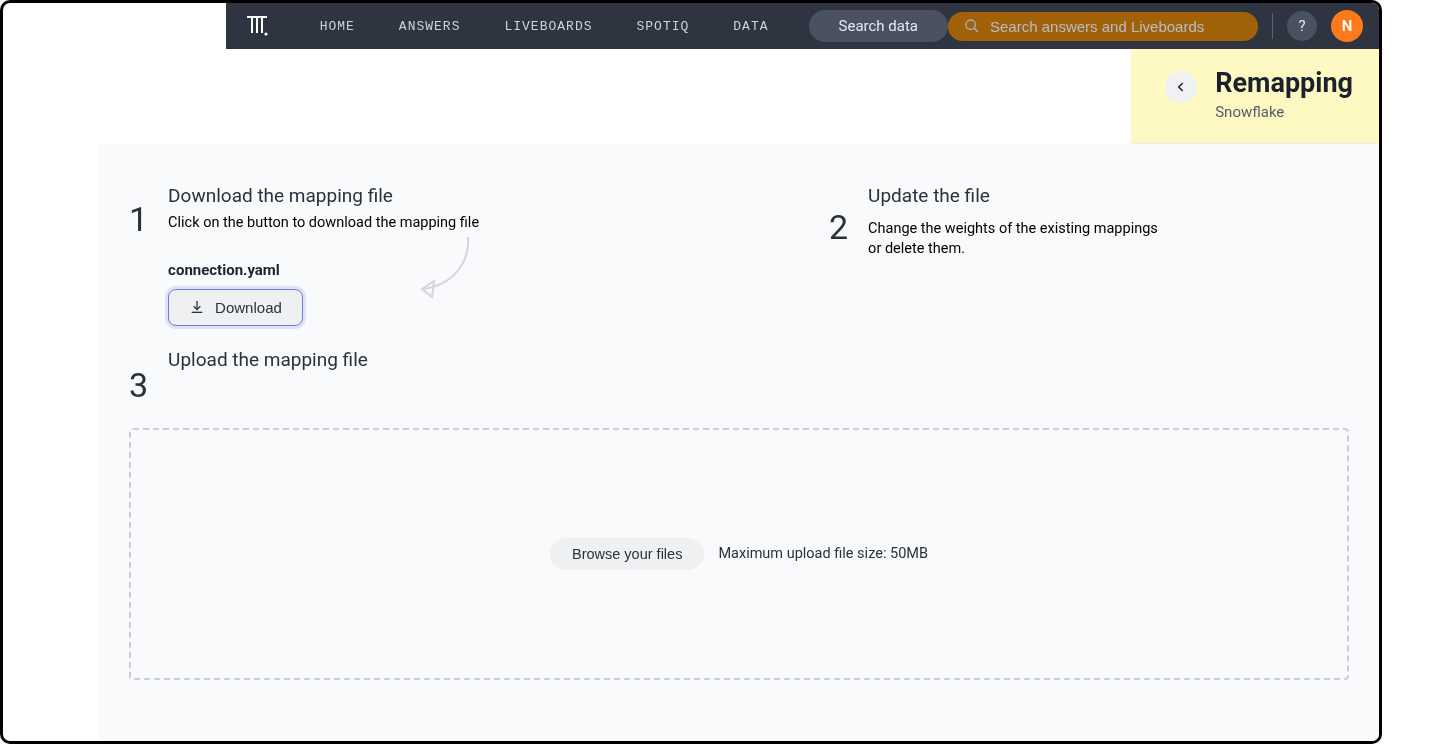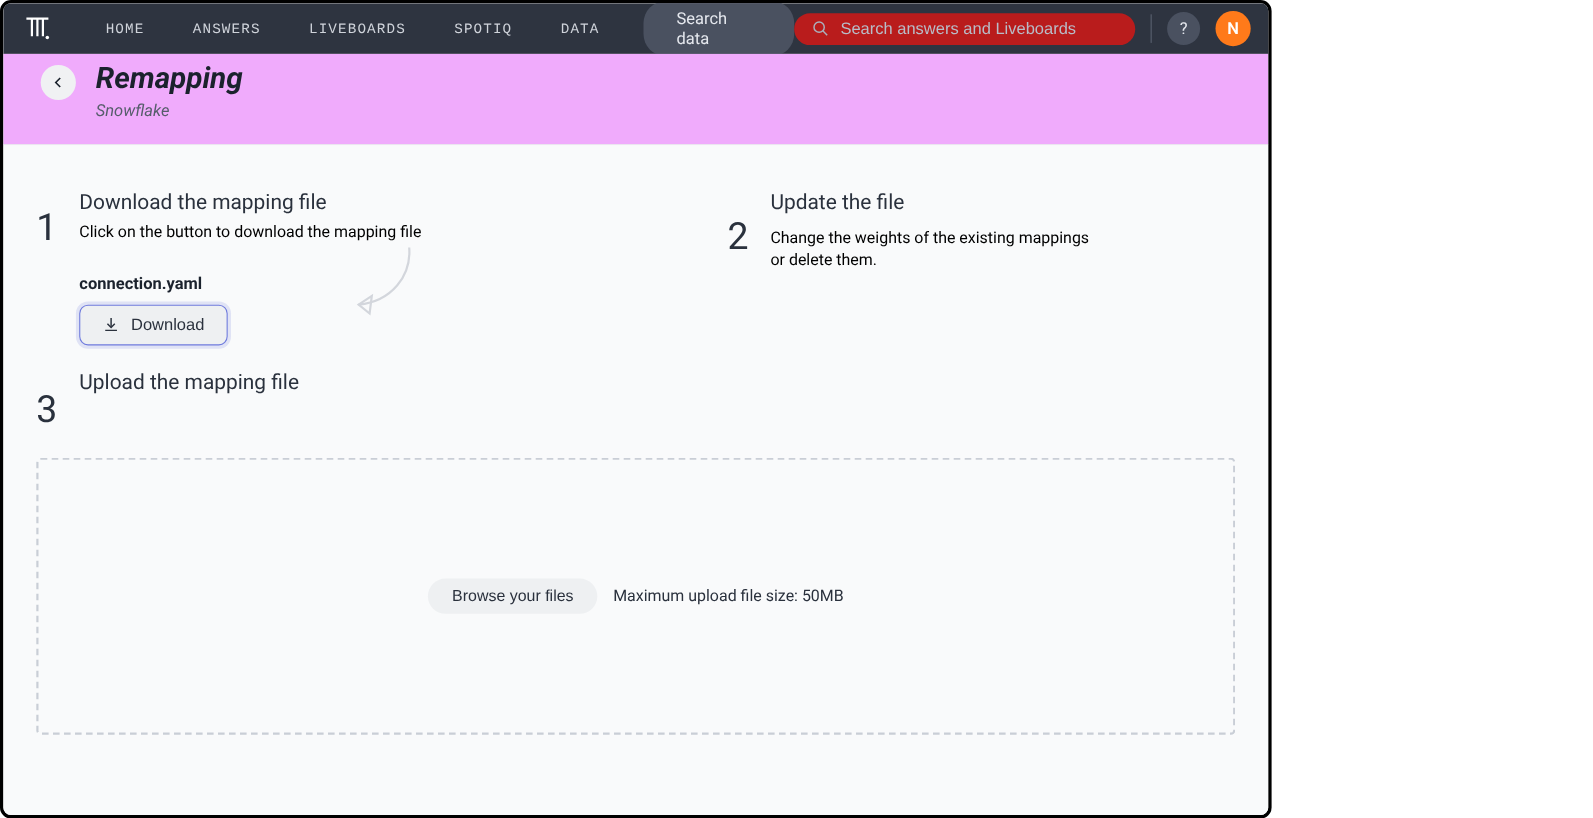--- a/index.html
+++ b/index.html
@@ -1,35 +1,35 @@
 <!DOCTYPE html>
 <html><head>
 <meta charset="utf-8">
 <style>
   * { box-sizing: border-box; margin: 0; padding: 0; }
   html, body { width: 1448px; height: 744px; font-family: -apple-system, BlinkMacSystemFont, "Segoe UI", Roboto, Helvetica, Arial, sans-serif; background: #fff; }
-  .frame { width: 1156px; height: 744px; border: 3px solid #000; border-radius: 10px; overflow: hidden; position: relative; display: flex; flex-direction: column; }
+  .frame { width: 1382px; height: 744px; border: 3px solid #000; border-radius: 10px; overflow: hidden; position: relative; display: flex; flex-direction: column; align-items: flex-end; }
 
   
   .topnav { background: #2e3440; height: 46px; display: flex; align-items: center; padding: 0 16px; color: #cfd3da; }
   .logo { width: 30px; height: 30px; display: flex; align-items: center; justify-content: center; margin-right: 48px; }
   .nav-items { display: flex; align-items: center; gap: 44px; font-family: "Courier New", monospace; letter-spacing: 1px; font-size: 13px; }
   .nav-item { cursor: pointer; color: #cfd3da; }
   .search-pill { margin-left: 40px; background: #4a5160; border-radius: 20px; padding: 7px 30px; color: #e5e8ee; font-size: 15px; cursor: pointer; }
   .nav-right { margin-left: auto; display: flex; align-items: center; gap: 14px; }
-  .search-box { display: flex; align-items: center; background: #b91c1c; border-radius: 20px; padding: 6px 16px; width: 310px; gap: 10px; }
+  .search-box { display: flex; align-items: center; background: #a16207; border-radius: 20px; padding: 6px 16px; width: 310px; gap: 10px; }
   .search-box svg { flex: none; }
   .search-box input { background: transparent; border: none; outline: none; color: #cfd3da; font-size: 15px; width: 100%; }
   .search-box input::placeholder { color: #b8bdc8; }
   .divider-v { width: 1px; height: 26px; background: #5a6170; }
   .help-btn { width: 30px; height: 30px; border-radius: 50%; background: #4a5160; color: #e5e8ee; display: flex; align-items: center; justify-content: center; font-size: 15px; cursor: pointer; }
   .avatar { width: 32px; height: 32px; border-radius: 50%; background: #ff7a1a; color: #fff; display: flex; align-items: center; justify-content: center; font-weight: 600; font-size: 15px; cursor: pointer; }
 
   
-  .page-head { background: #f0abfc; padding: 6px 26px 22px 34px; border-bottom: 1px solid #eaecef; display: flex; align-items: flex-start; gap: 18px; font-style: italic; }
+  .page-head { background: #fef9c3; padding: 18px 26px 22px 34px; border-bottom: 1px solid #eaecef; display: flex; align-items: flex-start; gap: 18px; }
   .back-btn { width: 32px; height: 32px; border-radius: 50%; background: #f0f1f3; display: flex; align-items: center; justify-content: center; cursor: pointer; margin-top: 4px; }
   .page-title { font-size: 27px; font-weight: 700; color: #1b222d; }
   .page-subtitle { font-size: 15px; color: #565d6b; margin-top: 4px; }
 
   
   .body { flex: 1; background: #f9fafb; padding: 40px 30px 24px 30px; overflow: auto; }
 
   .steps-row { display: flex; gap: 60px; }
   .step { display: flex; gap: 20px; align-items: flex-start; }
   .step-col-left { width: 640px; }

